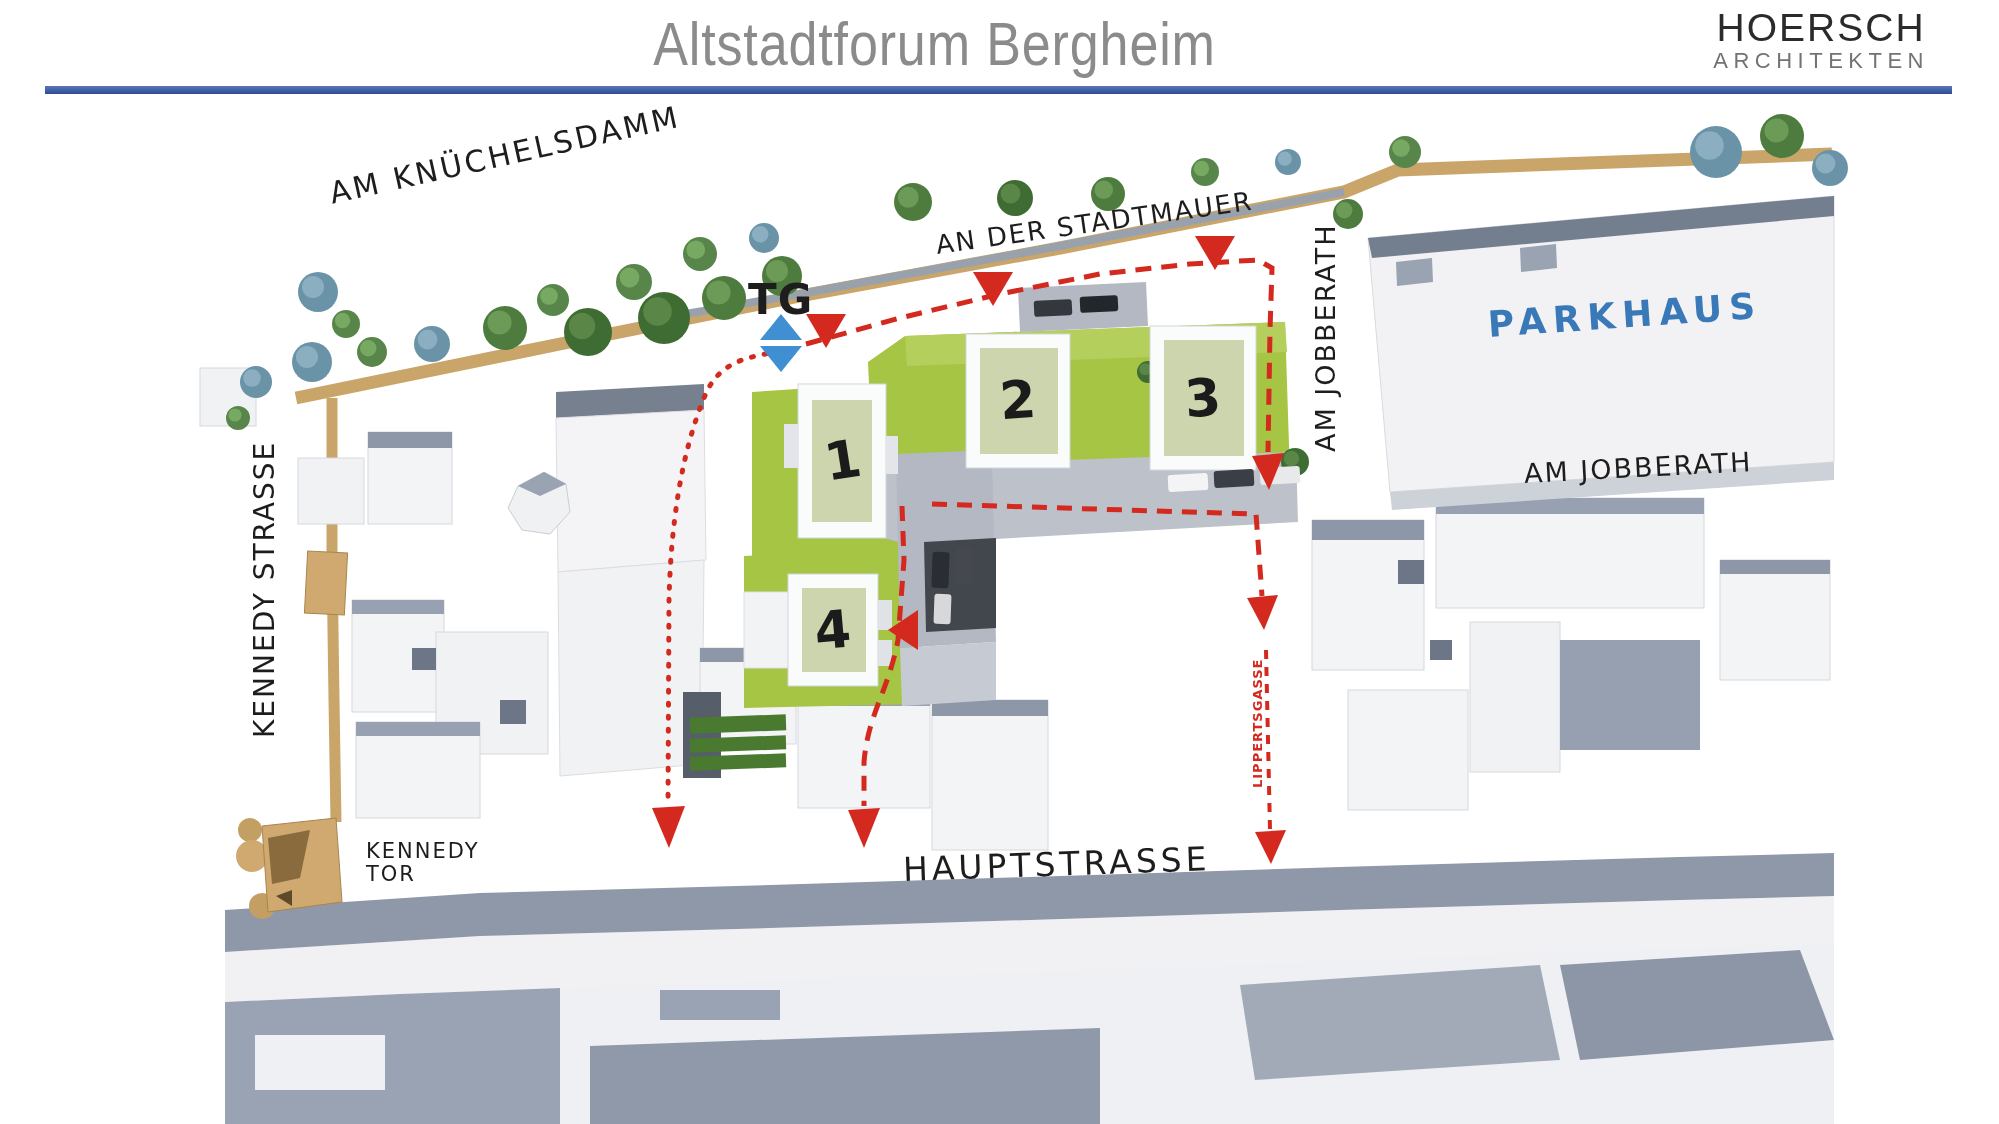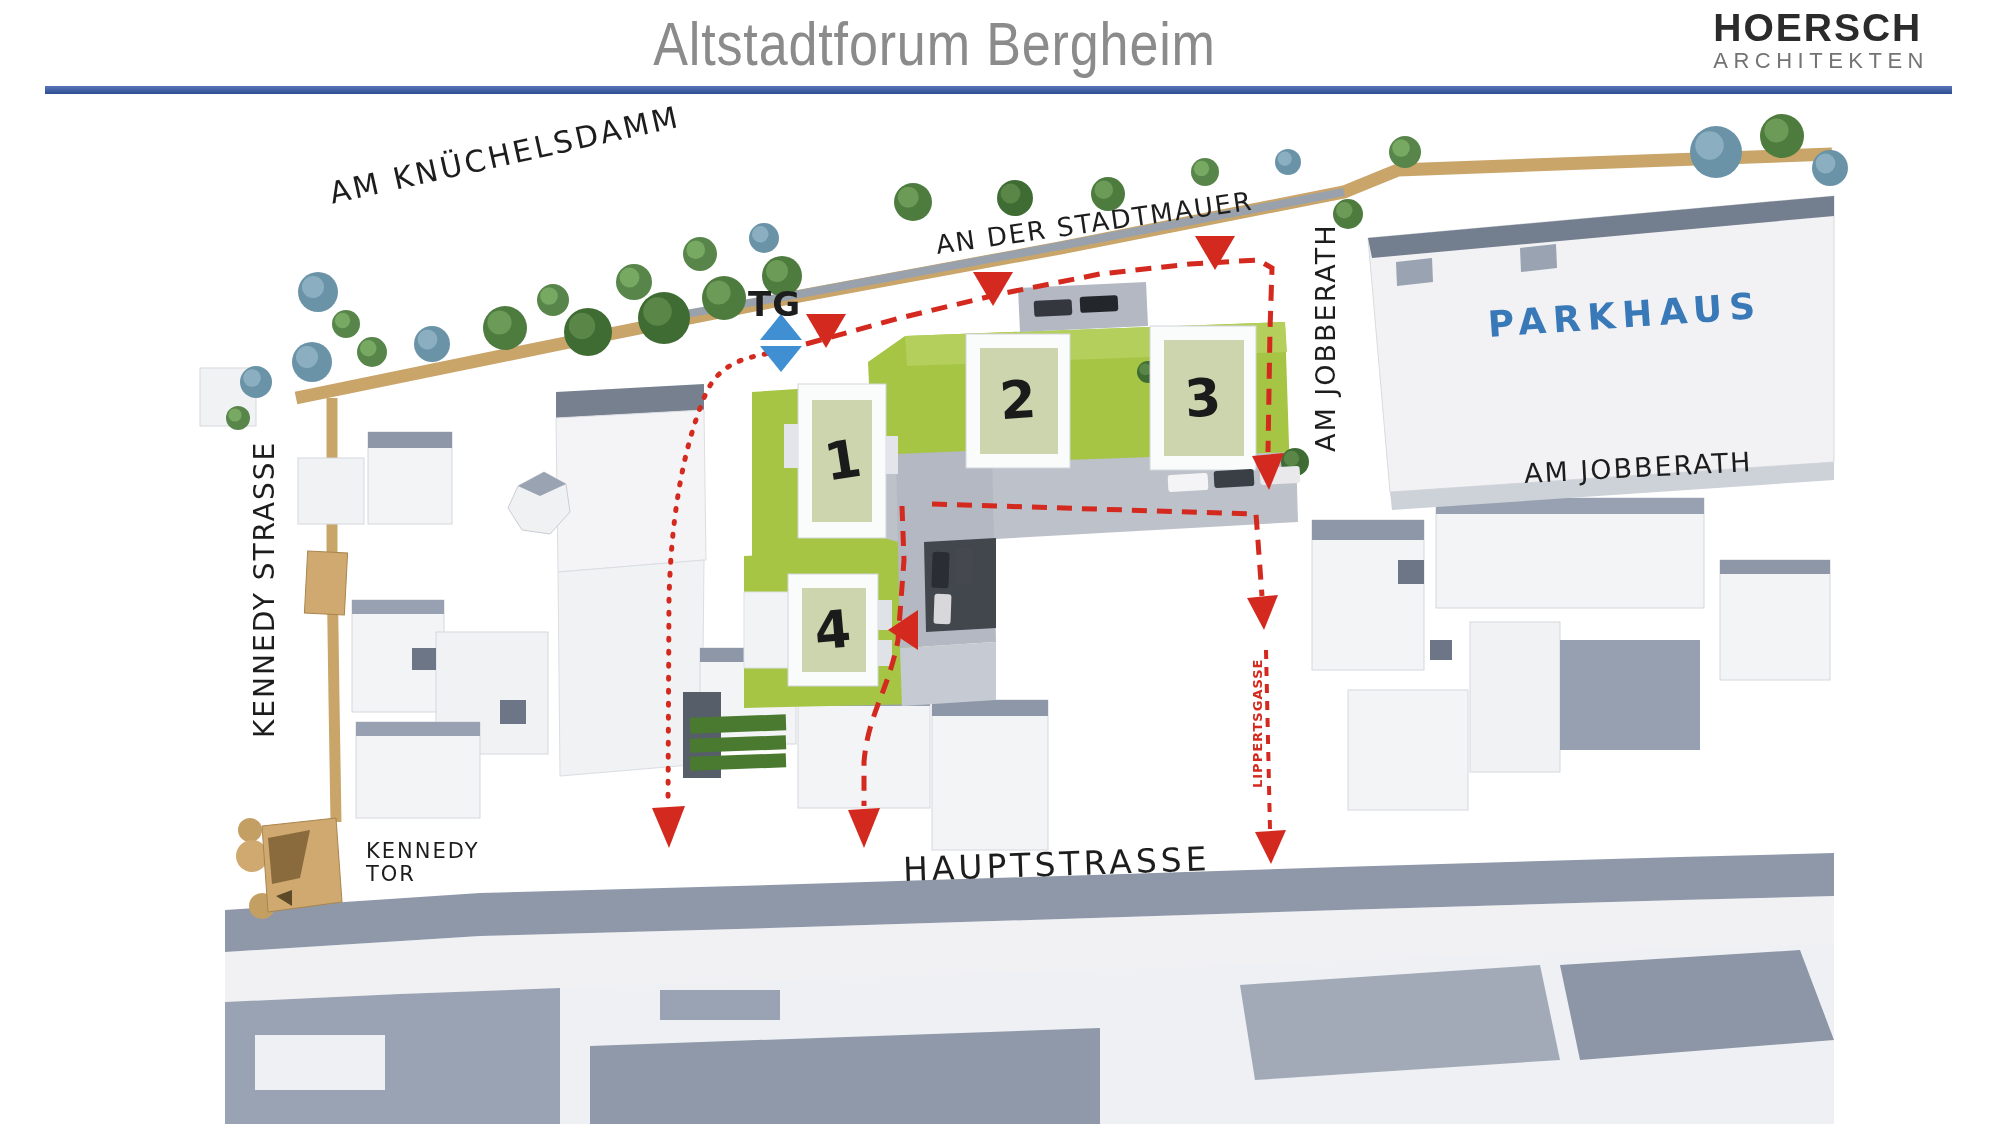--- a/index.html
+++ b/index.html
@@ -5,34 +5,34 @@
   html,body{margin:0;padding:0;background:#fff;}
   .page{position:relative;width:1999px;height:1124px;background:#ffffff;overflow:hidden;
         font-family:"Liberation Sans",sans-serif;}
   
   .title{position:absolute;top:8px;left:0;right:130px;text-align:center;
          font-size:62px;font-weight:400;color:#8b8b8b;letter-spacing:1px;
          transform:scaleX(.84);white-space:nowrap;}
   .rule{position:absolute;top:86px;left:45px;width:1907px;height:8px;
         background:linear-gradient(#5a76b8,#2d4c92);}
   .logo{position:absolute;top:8px;right:70px;text-align:left;color:#2b2b2b;line-height:1.05;}
-  .logo .l1{font-size:39px;font-weight:700;letter-spacing:2px;}
+  .logo .l1{font-size:39px;font-weight:400;letter-spacing:2px;text-align:center;}
   .logo .l2{font-size:22px;font-weight:400;letter-spacing:5.5px;color:#737373;}
   
   .plan{position:absolute;inset:0;}
   svg{position:absolute;left:0;top:0;}
   .hw{position:absolute;color:#1d1d1d;font-family:"DejaVu Sans",sans-serif;
       white-space:nowrap;font-weight:400;}
   .lb-knuechelsdamm{left:330px;top:176px;font-size:30px;letter-spacing:3px;transform:rotate(-12.5deg);transform-origin:0 50%;}
   .lb-stadtmauer{left:936px;top:230px;font-size:26px;letter-spacing:2px;transform:rotate(-8deg);transform-origin:0 50%;}
   .lb-jobberath-top{left:1310px;top:452px;font-size:27px;letter-spacing:2px;transform:rotate(-90deg);transform-origin:0 0;}
   .lb-parkhaus{left:1488px;top:304px;font-size:36px;letter-spacing:7px;color:#3a79b8;font-weight:700;transform:rotate(-4deg);transform-origin:0 50%;}
   .lb-jobberath-right{left:1524px;top:458px;font-size:27px;letter-spacing:2px;transform:rotate(-3deg);transform-origin:0 50%;}
   .lb-kennedy{left:248px;top:738px;font-size:28px;letter-spacing:2px;transform:rotate(-90deg);transform-origin:0 0;}
-  .lb-tg{left:748px;top:284px;font-size:34px;font-weight:700;letter-spacing:1px;}
+  .lb-tg{left:748px;top:275px;font-size:42px;font-weight:700;letter-spacing:1px;}
   .lb-aachener{left:366px;top:840px;font-size:21px;letter-spacing:2px;line-height:1.1;}
   .lb-hauptstrasse{left:903px;top:850px;font-size:33px;letter-spacing:4px;transform:rotate(-2deg);transform-origin:0 50%;}
   .lb-lippertsgasse{left:1250px;top:788px;font-size:13px;letter-spacing:1px;color:#d4291e;font-weight:700;transform:rotate(-90deg);transform-origin:0 0;}
   .bnum{font-size:52px;font-weight:700;fill:#1b1b1b;text-anchor:middle;font-family:"DejaVu Sans",sans-serif;}
 </style>
 </head>
 <body>
 
 <div class="page">
 

